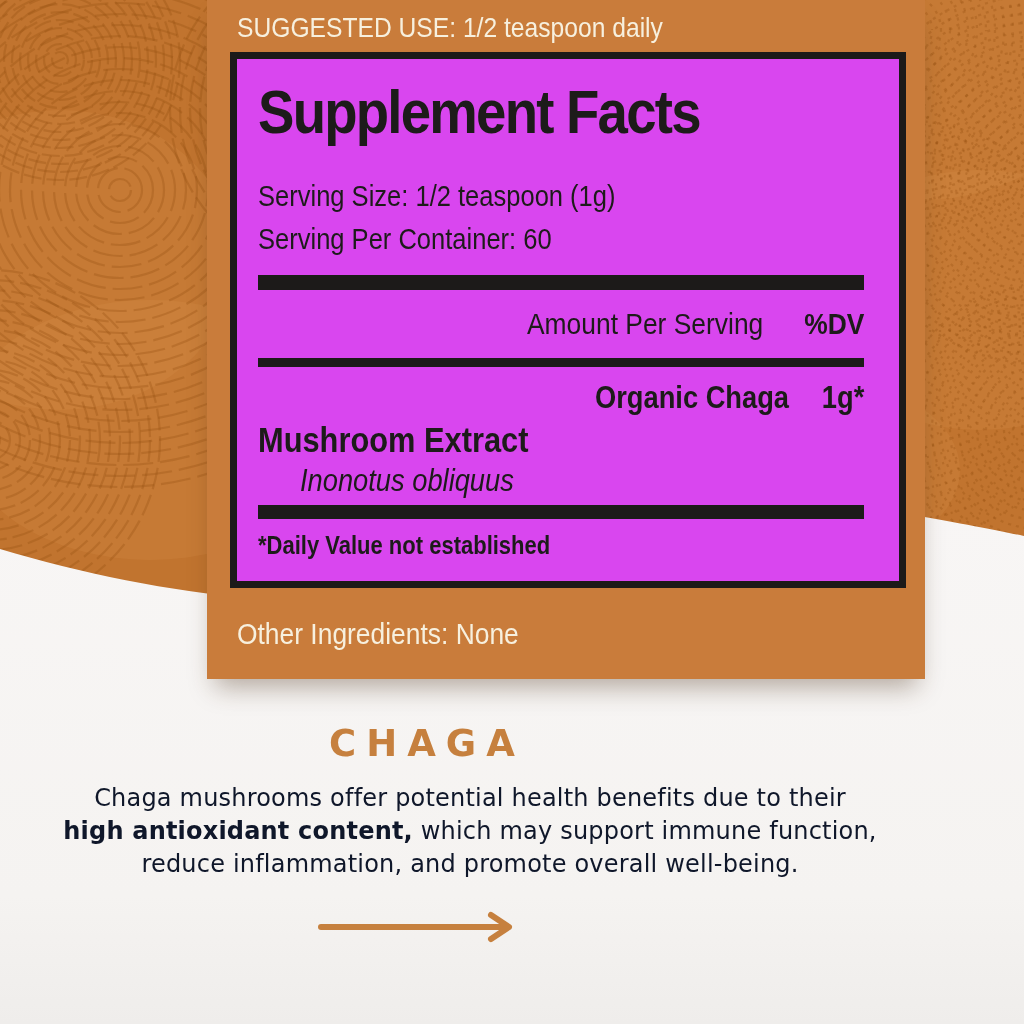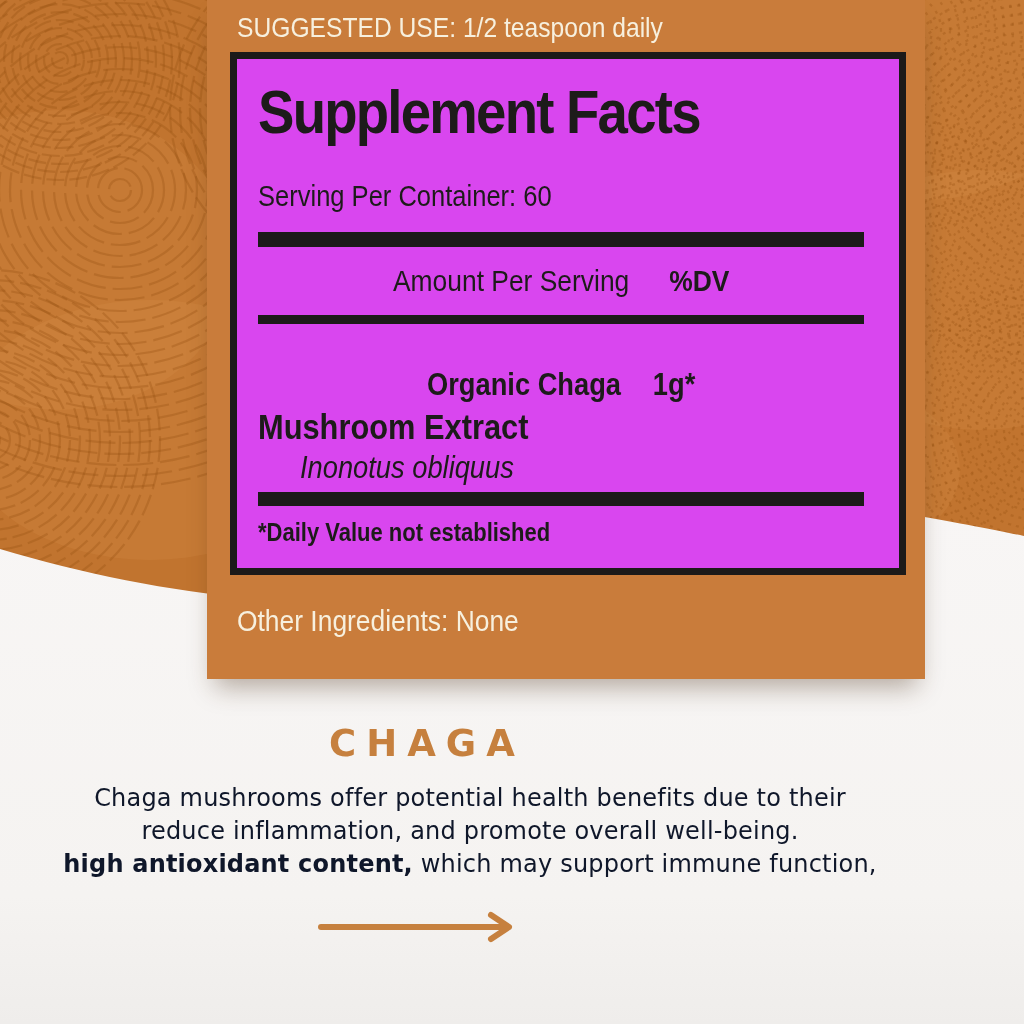--- a/index.html
+++ b/index.html
@@ -16,23 +16,23 @@
   .cond{display:inline-block;transform:scaleX(.88);transform-origin:0 50%;white-space:nowrap;}
   .cond-r{display:inline-block;transform:scaleX(.88);transform-origin:100% 50%;white-space:nowrap;}
   .facts{margin:0 19px 0 23px;border:7px solid #1c1a19;background:#d946ef;
          padding:20px 35px 18px 21px;color:#1d1b1a;}
   .f-title{font-size:62px;line-height:66px;font-weight:bold;letter-spacing:-2px;margin-bottom:30px;}
   .serving{font-size:29px;line-height:43px;}
   .bar{background:#1c1a19;}
   .bar.b1{height:15px;margin-top:14px;}
   .bar.b2{height:9px;margin-top:16px;}
   .bar.b3{height:14px;margin-top:4px;}
-  .row{display:flex;justify-content:center;align-items:baseline;}
+  .row{display:flex;justify-content:flex-end;align-items:baseline;}
   .row.aps{margin-top:16px;font-size:30px;line-height:36px;}
-  .row.ing{margin-top:40px;font-size:31px;line-height:42px;}
+  .row.ing{margin-top:10px;font-size:31px;line-height:42px;}
   .bold{font-weight:bold;}
   .ing2{font-size:35px;line-height:42px;font-weight:bold;}
   .latin{font-size:31px;line-height:40px;font-style:italic;padding-left:42px;}
   .footnote{font-size:25px;line-height:36px;margin-top:8px;font-weight:bold;}
   .other{padding:28px 0 0 30px;}
   .other span{font-size:30px;line-height:36px;color:#f7f0de;}
   
   .info{position:absolute;left:0;top:700px;width:844px;z-index:4;text-align:center;
         font-family:"DejaVu Sans",sans-serif;}
   .info h2{margin:22px 0 0 0;font-size:37px;line-height:44px;font-weight:bold;
@@ -228,20 +228,23 @@
     <div class="suggested">
       <span class="cond">SUGGESTED USE: 1/2 teaspoon daily</span>
     </div>
 
     <div class="facts">
       <div class="f-title">
         <span class="cond">Supplement Facts</span>
       </div>
 
       <div class="serving">
+        <span class="cond">Serving Size: 1/2 teaspoon (1g)</span>
+      </div>
+      <div class="serving">
         <span class="cond">Serving Per Container: 60</span>
       </div>
 
       <div class="bar b1"></div>
 
       <div class="row aps">
         <span class="cond">Amount Per Serving</span>
         <span class="cond-r bold">%DV</span>
       </div>
 
@@ -267,22 +270,22 @@
 
     <div class="other">
       <span class="cond">Other Ingredients: None</span>
     </div>
   </section>
 
   <section class="info">
     <h2>CHAGA</h2>
     <div class="para">
       <div>Chaga mushrooms offer potential health benefits due to their</div>
+      <div><span class="bold">high antioxidant content,</span><span> which may support immune function,</span></div>
       <div>reduce inflammation, and promote overall well-being.</div>
-      <div><span class="bold">high antioxidant content,</span><span> which may support immune function,</span></div>
     </div>
     <div class="arrow-wrap">
       <svg width="210" height="32" viewBox="0 0 210 32">
         <line x1="4" y1="16" x2="188" y2="16" stroke="#c6803e" stroke-width="6" stroke-linecap="round"></line>
         <polyline points="174,4 192,16 174,28" fill="none" stroke="#c6803e" stroke-width="6" stroke-linecap="round" stroke-linejoin="round"></polyline>
       </svg>
     </div>
   </section>
 </div>
 

